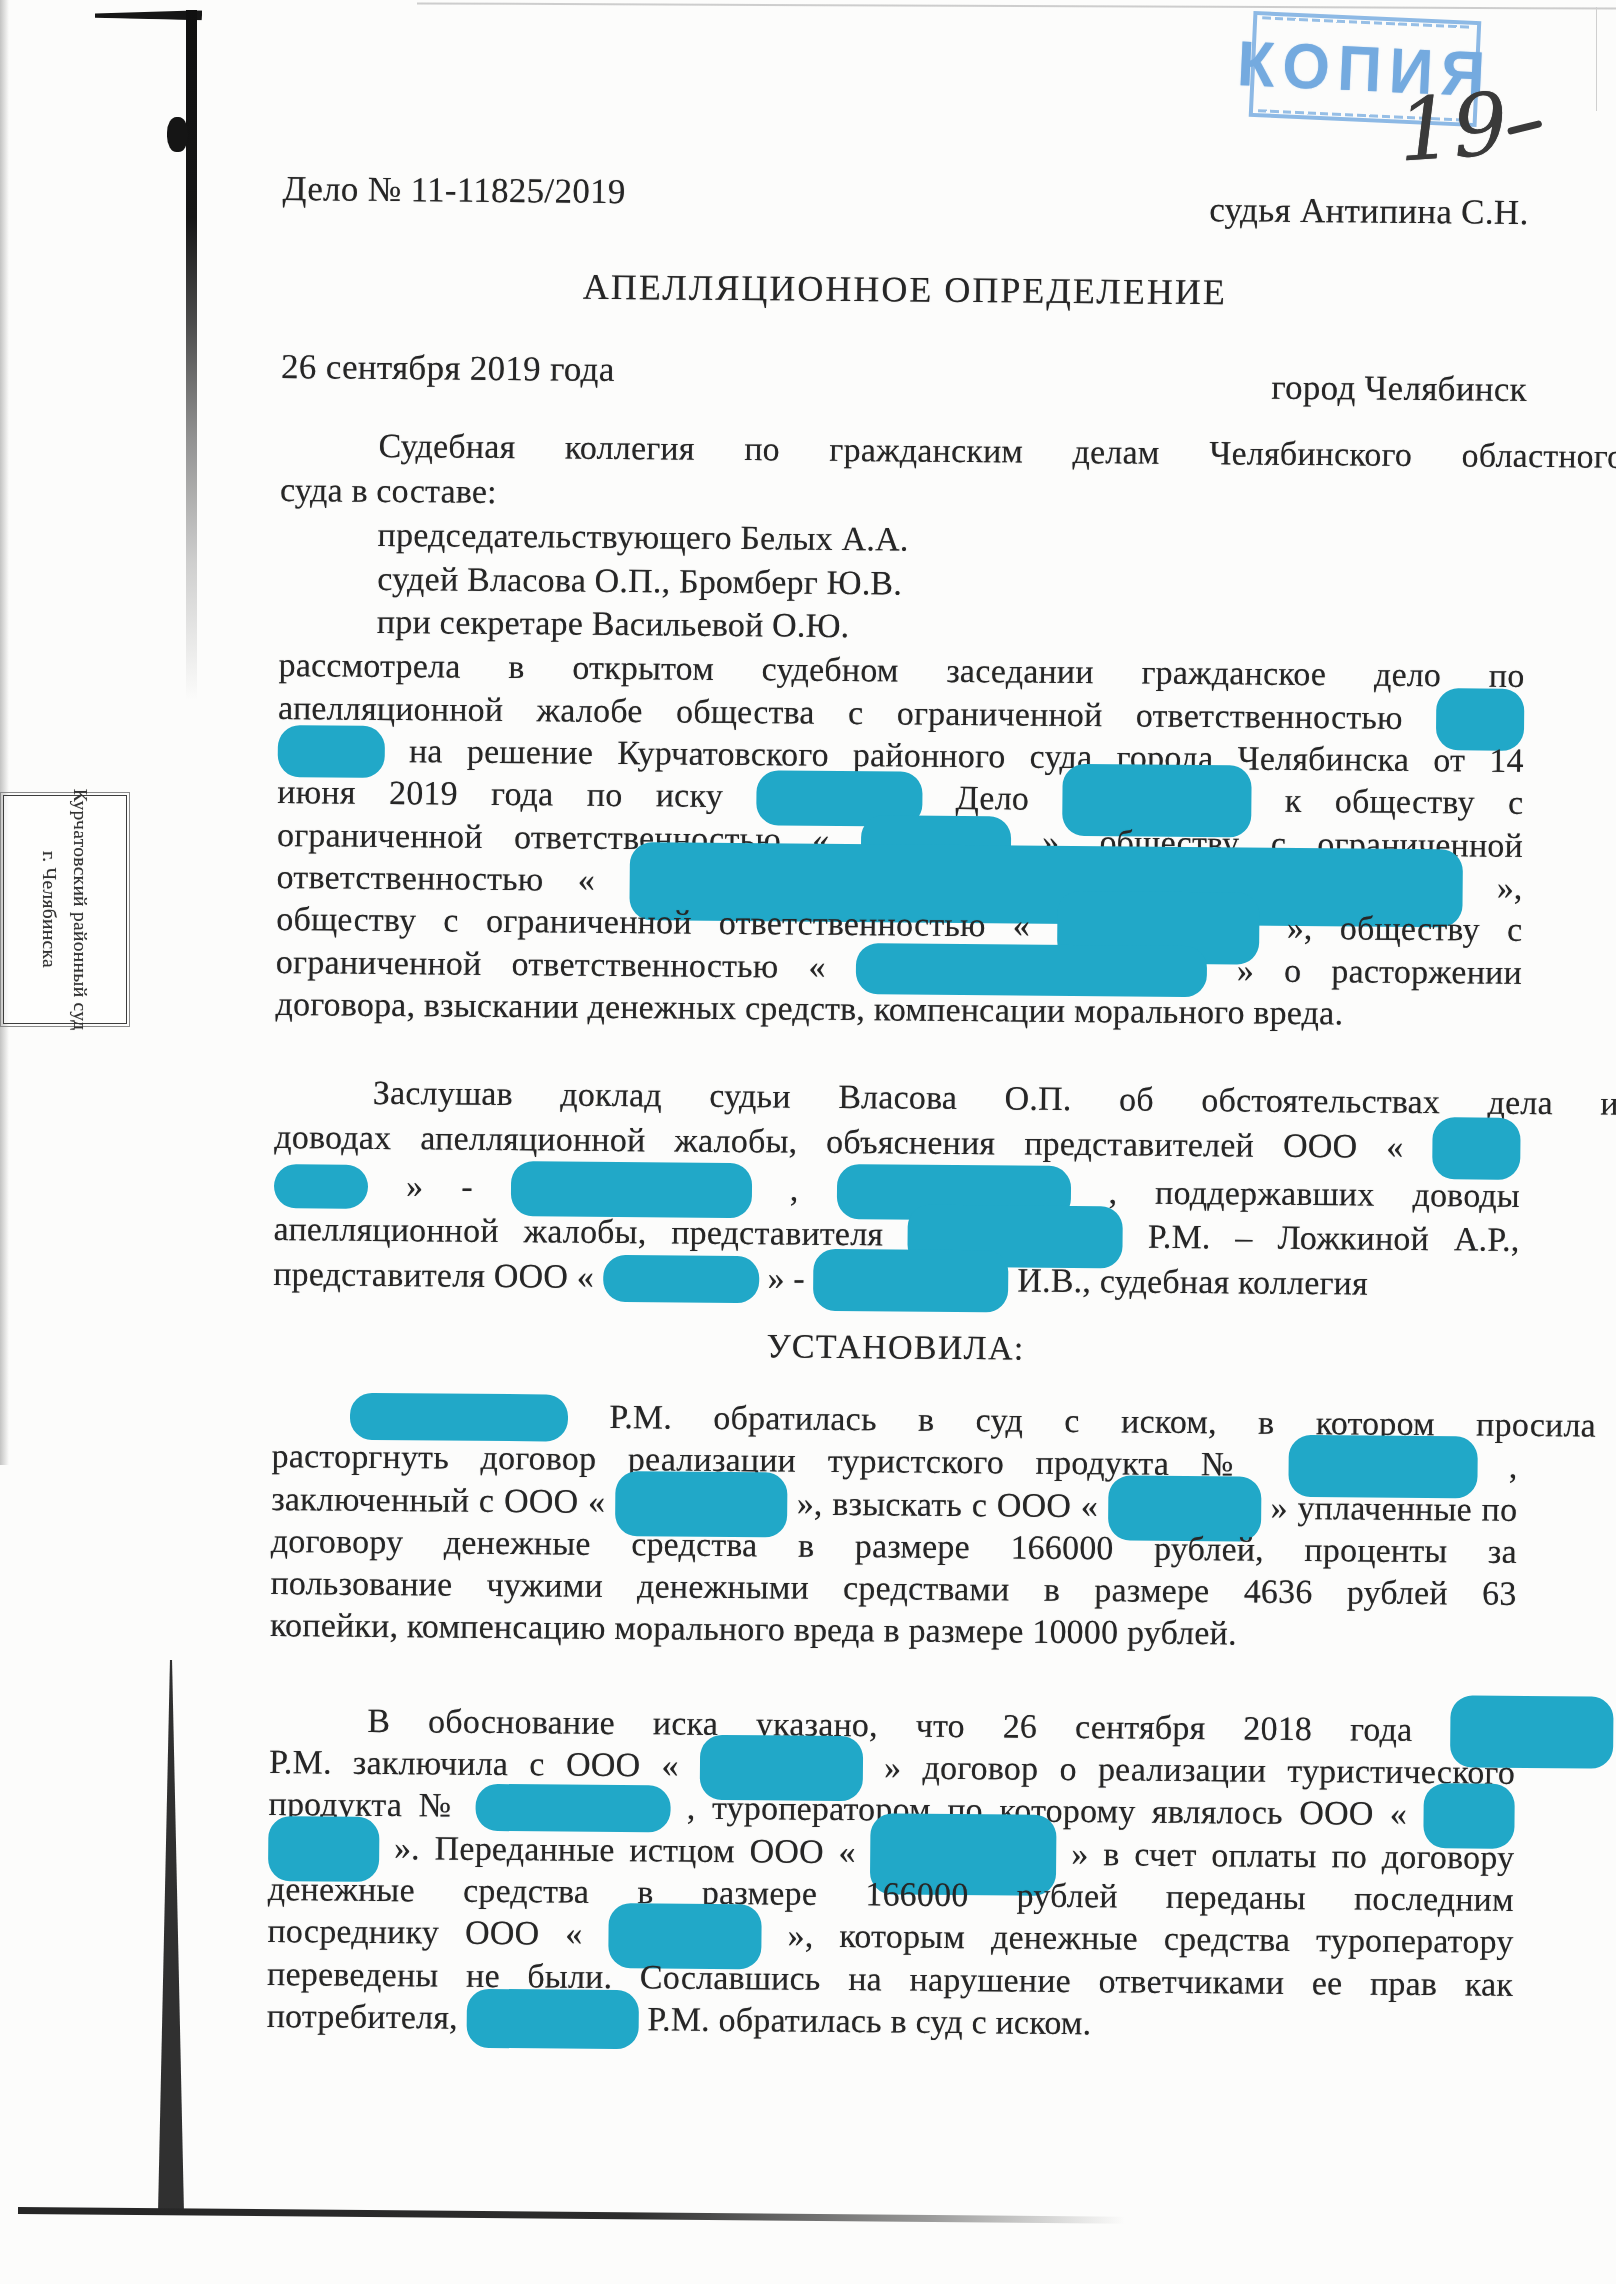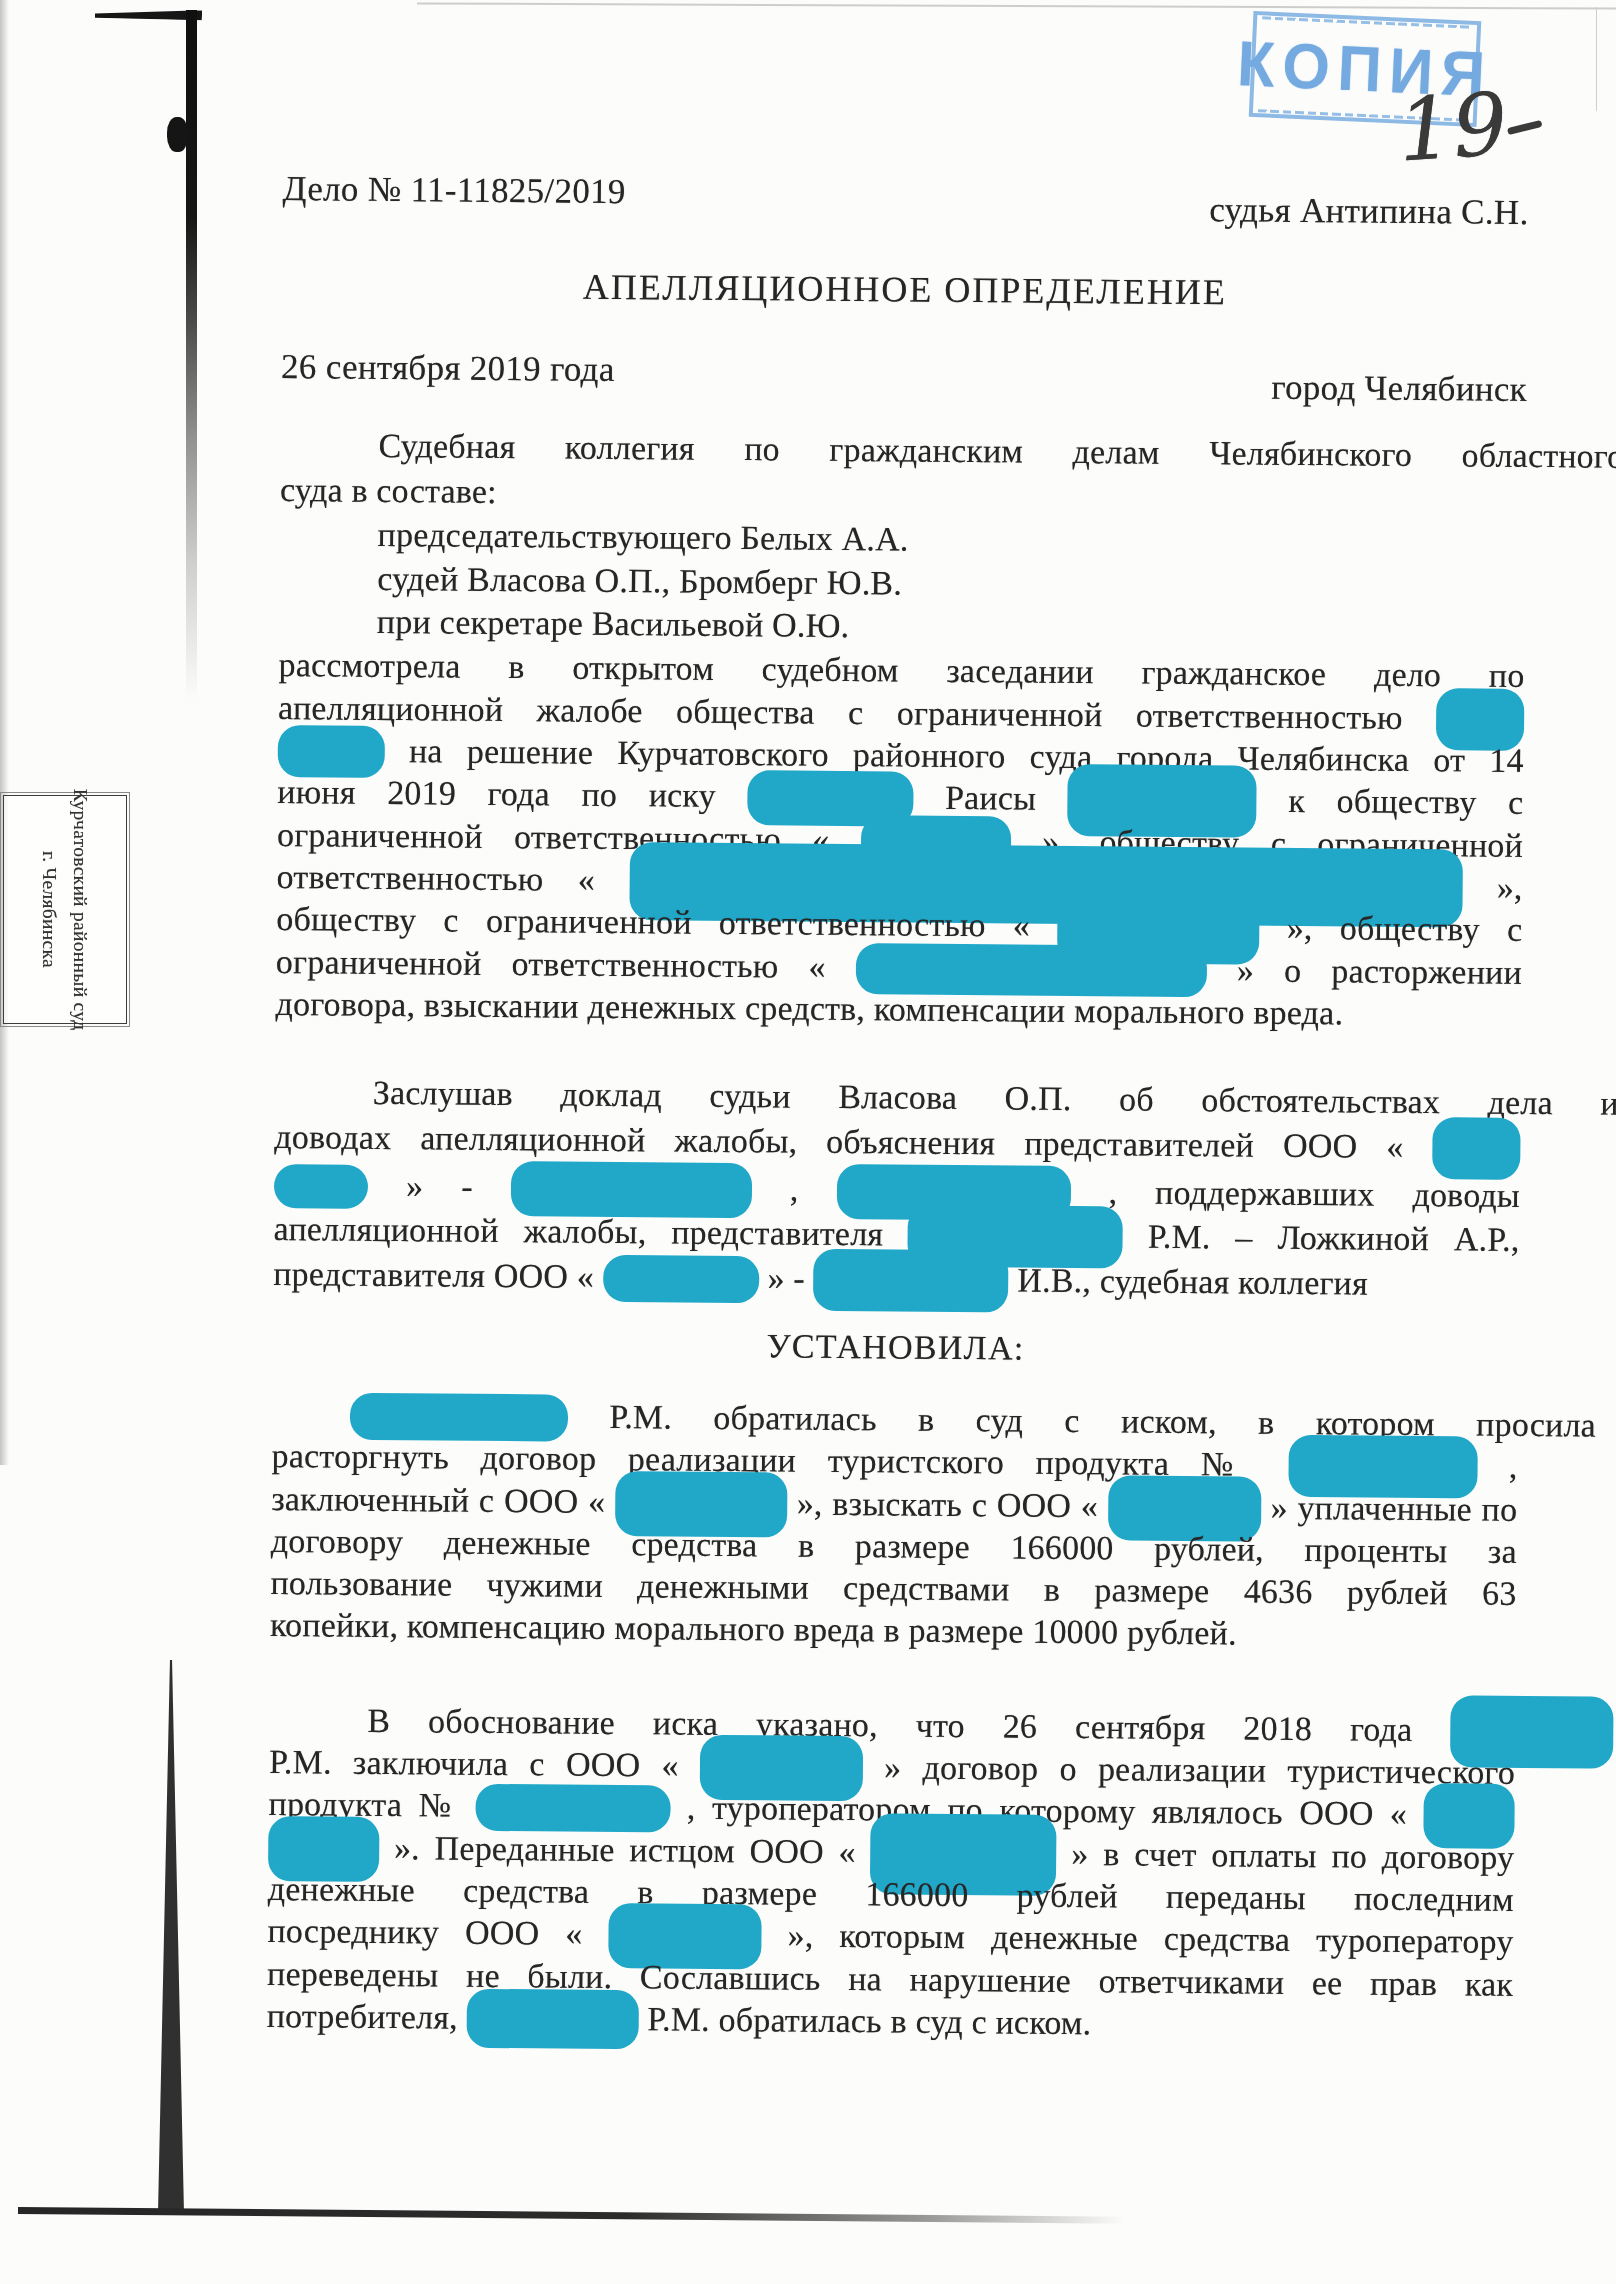--- a/index.html
+++ b/index.html
@@ -104,21 +104,21 @@
 
   <div>
       <div class="line justify" style="top: 424px; padding-left: 98px;"><span>Судебная коллегия по гражданским делам Челябинского областного</span></div>
       <div class="line left" style="top: 469px;"><span>суда в составе:</span></div>
       <div class="line left" style="top: 513px; padding-left: 98px;"><span>председательствующего Белых А.А.</span></div>
       <div class="line left" style="top: 557px; padding-left: 98px;"><span>судей Власова О.П., Бромберг Ю.В.</span></div>
       <div class="line left" style="top: 600px; padding-left: 98px;"><span>при секретаре Васильевой О.Ю.</span></div>
       <div class="line justify" style="top: 644px;"><span>рассмотрела в открытом судебном заседании гражданское дело по</span></div>
       <div class="line justify" style="top: 687px;"><span>апелляционной жалобе общества с ограниченной ответственностью</span> <span class="redact" style="width: 88px; height: 62px; background: rgb(33, 168, 200); margin: -12px 0px;"></span></div>
       <div class="line justify" style="top: 729px;"><span class="redact" style="width: 107px; height: 52px; background: rgb(33, 168, 200); margin: -7.2px 0px;"></span> <span>на решение Курчатовского районного суда города Челябинска от 14</span></div>
-      <div class="line justify" style="top: 771px;"><span>июня 2019 года по иску</span> <span class="redact" style="width: 166px; height: 55px; background: rgb(33, 168, 200); margin: -8.8px 0px;"></span> <span>Раисы</span> <span class="redact" style="width: 189px; height: 72px; background: rgb(33, 168, 200); margin: -17px 0px;"></span> <span>к обществу с</span></div>
+      <div class="line justify" style="top: 771px;"><span>июня 2019 года по иску</span> <span class="redact" style="width: 166px; height: 55px; background: rgb(33, 168, 200); margin: -8.8px 0px;"></span> <span>Дело</span> <span class="redact" style="width: 189px; height: 72px; background: rgb(33, 168, 200); margin: -17px 0px;"></span> <span>к обществу с</span></div>
       <div class="line justify" style="top: 814px;"><span>ограниченной ответственностью «</span> <span class="redact" style="width: 150px; height: 52px; background: rgb(33, 168, 200); margin: -7.2px 0px;"></span> <span>», обществу с ограниченной</span></div>
       <div class="line justify" style="top: 856px;"><span>ответственностью «</span> <span class="redact" style="width: 833px; height: 78px; background: rgb(33, 168, 200); margin: -20px 0px;"></span> <span>»,</span></div>
       <div class="line justify" style="top: 898px;"><span>обществу с ограниченной ответственностью «</span> <span class="redact" style="width: 202px; height: 72px; background: rgb(33, 168, 200); margin: -17px 0px;"></span> <span>», обществу с</span></div>
       <div class="line justify" style="top: 941px;"><span>ограниченной ответственностью «</span> <span class="redact" style="width: 351px; height: 51px; background: rgb(33, 168, 200); margin: -6.5px 0px;"></span> <span>» о расторжении</span></div>
       <div class="line left" style="top: 983px;"><span>договора, взыскании денежных средств, компенсации морального вреда.</span></div>
       <div class="line justify" style="top: 1071px; padding-left: 98px;"><span>Заслушав доклад судьи Власова О.П. об обстоятельствах дела и</span></div>
       <div class="line justify" style="top: 1116px;"><span>доводах апелляционной жалобы, объяснения представителей ООО «</span> <span class="redact" style="width: 88px; height: 62px; background: rgb(33, 168, 200); margin: -12px 0px;"></span></div>
       <div class="line justify" style="top: 1164px;"><span class="redact" style="width: 94px; height: 44px; background: rgb(33, 168, 200); margin: -3.3px 0px;"></span> <span>» -</span> <span class="redact" style="width: 241px; height: 55px; background: rgb(33, 168, 200); margin: -8.8px 0px;"></span> <span>,</span> <span class="redact" style="width: 234px; height: 55px; background: rgb(33, 168, 200); margin: -8.8px 0px;"></span> <span>, поддержавших доводы</span></div>
       <div class="line justify" style="top: 1208px;"><span>апелляционной жалобы, представителя</span> <span class="redact" style="width: 215px; height: 62px; background: rgb(33, 168, 200); margin: -12px 0px;"></span> <span>Р.М. – Ложкиной А.Р.,</span></div>
       <div class="line left" style="top: 1253px;"><span>представителя ООО «</span> <span class="redact" style="width: 156px; height: 47px; background: rgb(33, 168, 200); margin: -4.6px 0px;"></span> <span>» -</span> <span class="redact" style="width: 195px; height: 62px; background: rgb(33, 168, 200); margin: -12px 0px;"></span> <span>И.В., судебная коллегия</span></div>

